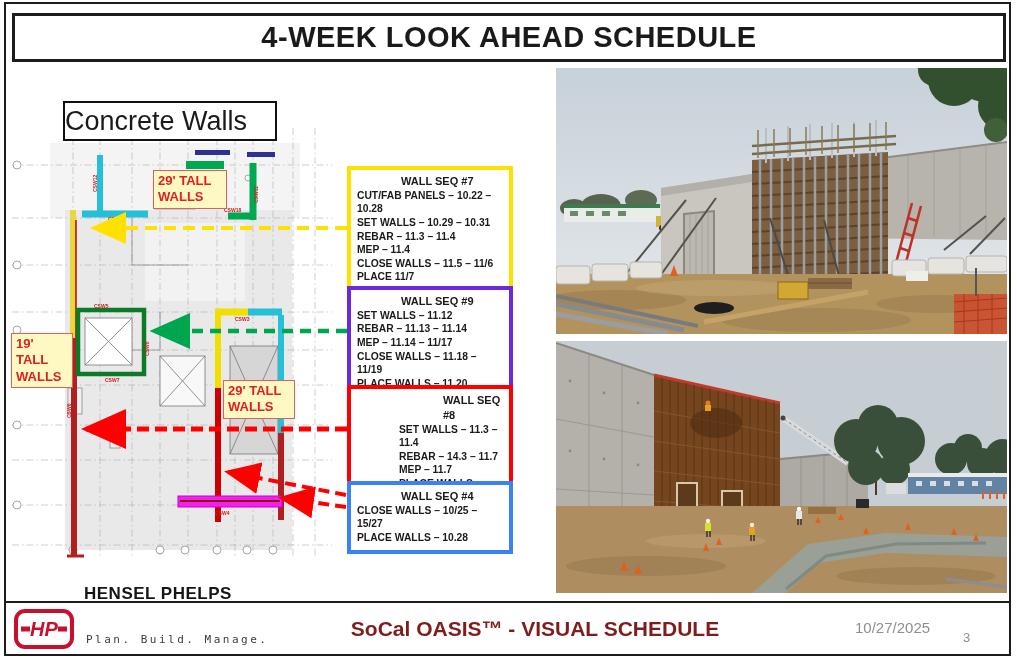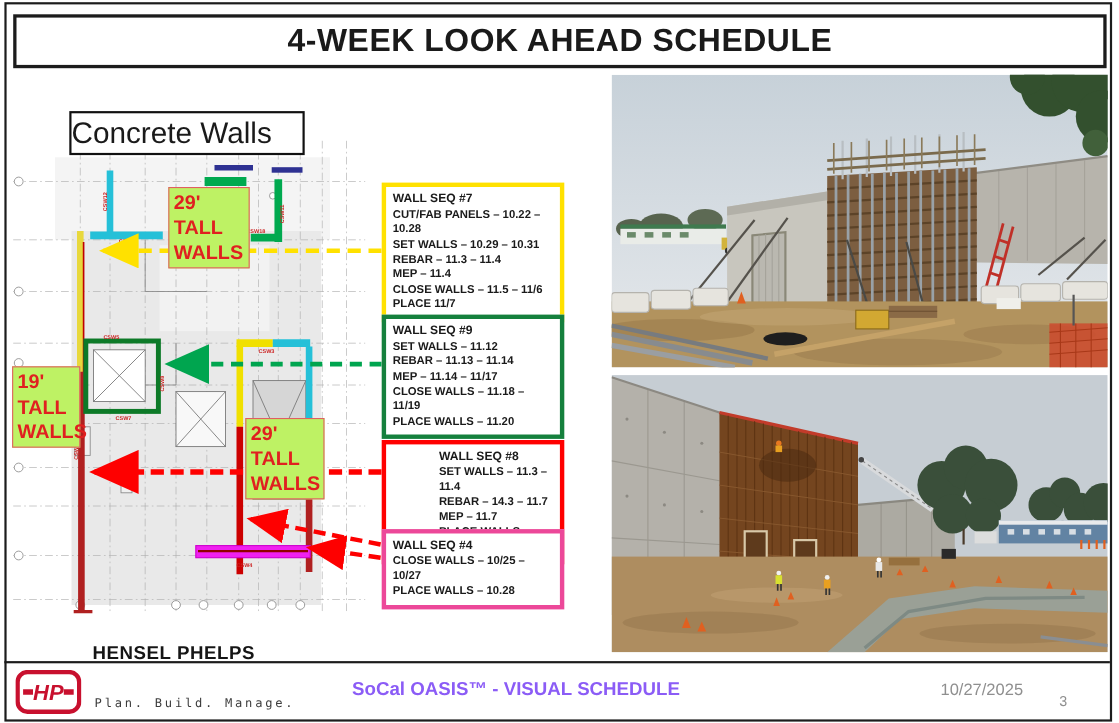--- a/index.html
+++ b/index.html
@@ -6,35 +6,35 @@
   .slide{position:relative;width:1017px;height:657px;background:#fff;overflow:hidden;
          font-family:"Liberation Sans",sans-serif;color:#1a1a1a;}
   .outer-border{position:absolute;left:4px;top:2px;width:1003px;height:650px;
                 border:2px solid #1c1c1c;pointer-events:none;}
   .header-box{position:absolute;left:12px;top:13px;width:988px;height:43px;
               border:3px solid #1c1c1c;background:#fff;display:flex;align-items:center;justify-content:center;}
   .header-box h1{margin:0;font-size:29px;font-weight:800;letter-spacing:.5px;}
   .plan-wrap{position:absolute;left:10px;top:88px;width:325px;height:500px;}
   .plan-title{position:absolute;left:63px;top:101px;width:210px;height:36px;border:2px solid #111;
               background:#fff;line-height:36px;font-size:27px;font-weight:400;z-index:5;}
-  .tall-label{position:absolute;background:#bef264;border:1.5px solid #e06060;color:#e02020;
-              font-weight:600;font-size:18px;line-height:1.25;padding:2px 4px;z-index:6;}
+  .tall-label{position:absolute;background:#fef9c3;border:1.5px solid #e06060;color:#e02020;
+              font-weight:600;font-size:13px;line-height:1.25;padding:2px 4px;z-index:6;}
   .seq-box{position:absolute;left:347px;width:166px;background:#fff;padding:4px 6px 5px 6px;
            box-sizing:border-box;z-index:7;}
-  .seq-box .t{font-size:11px;font-weight:800;line-height:1.35;}
+  .seq-box .t{font-size:11px;font-weight:800;line-height:1.35;margin-left:44px;}
   .seq-box .l{font-size:10.3px;font-weight:700;line-height:1.32;}
   .arrows{position:absolute;left:0;top:0;z-index:4;pointer-events:none;}
   .photo{position:absolute;left:556px;display:block;}
   .footer-line{position:absolute;left:4px;top:601px;width:1005px;border-top:2px solid #1c1c1c;}
   .logo{position:absolute;left:14px;top:609px;}
   .brand{position:absolute;left:84px;top:584px;font-size:17px;font-weight:800;letter-spacing:.5px;color:#151515;}
   .tagline{position:absolute;left:86px;top:633px;font-family:"DejaVu Sans Mono",monospace;
            font-size:11px;letter-spacing:2.5px;color:#3c3c3c;}
-  .footer-title{position:absolute;left:320px;top:617px;width:430px;text-align:left;
-                font-size:17px;font-weight:800;color:#8b5cf6;}
+  .footer-title{position:absolute;left:320px;top:617px;width:430px;text-align:center;
+                font-size:21px;font-weight:800;color:#7f1d1d;}
   .footer-date{position:absolute;left:855px;top:619px;font-size:15px;color:#8f8f8f;}
   .footer-page{position:absolute;left:963px;top:630px;font-size:13px;color:#8f8f8f;}
   .wl{font-size:5px;fill:#cc2222;font-weight:700;font-family:"Liberation Sans",sans-serif;}
 </style>
 </head>
 <body>
 
 <div class="slide">
   <div class="outer-border"></div>
 
@@ -164,38 +164,38 @@
 
   <div class="seq-box" style="top:166px;border:4px solid #ffe100;">
     <div class="t">WALL SEQ #7</div>
     <div class="l">CUT/FAB PANELS – 10.22 – 10.28</div>
     <div class="l">SET WALLS – 10.29 – 10.31</div>
     <div class="l">REBAR – 11.3 – 11.4</div>
     <div class="l">MEP – 11.4</div>
     <div class="l">CLOSE WALLS – 11.5 – 11/6</div>
     <div class="l">PLACE 11/7</div>
   </div>
-  <div class="seq-box" style="top:286px;border:4px solid #15803d;">
+  <div class="seq-box" style="top:286px;border:4px solid #6d28d9;">
     <div class="t">WALL SEQ #9</div>
     <div class="l">SET WALLS – 11.12</div>
     <div class="l">REBAR – 11.13 – 11.14</div>
     <div class="l">MEP – 11.14 – 11/17</div>
     <div class="l">CLOSE WALLS – 11.18 – 11/19</div>
     <div class="l">PLACE WALLS – 11.20</div>
   </div>
-  <div class="seq-box" style="top:400px;border:4px solid #ff0000;padding-left:48px;">
+  <div class="seq-box" style="top:385px;border:4px solid #ff0000;padding-left:48px;">
     <div class="t">WALL SEQ #8</div>
     <div class="l">SET WALLS – 11.3 – 11.4</div>
     <div class="l">REBAR – 14.3 – 11.7</div>
     <div class="l">MEP – 11.7</div>
     <div class="l">PLACE WALLS – 11.12</div>
   </div>
-  <div class="seq-box" style="top:481px;border:4px solid #ec4899;">
+  <div class="seq-box" style="top:481px;border:4px solid #3b82f6;">
     <div class="t">WALL SEQ #4</div>
-    <div class="l">CLOSE WALLS – 10/25 – 10/27</div>
+    <div class="l">CLOSE WALLS – 10/25 – 15/27</div>
     <div class="l">PLACE WALLS – 10.28</div>
   </div>
 
   <svg class="arrows" width="1017" height="657">
     <defs>
       <marker id="ah-y" markerWidth="9" markerHeight="8" refX="8" refY="4" orient="auto">
           <path d="M9,0 L0,4 L9,8 z" fill="#ffe100" transform="rotate(180 4.5 4)"></path>
         </marker>
       <marker id="ah-g" markerWidth="9" markerHeight="8" refX="8" refY="4" orient="auto">
           <path d="M9,0 L0,4 L9,8 z" fill="#00a54f" transform="rotate(180 4.5 4)"></path>

